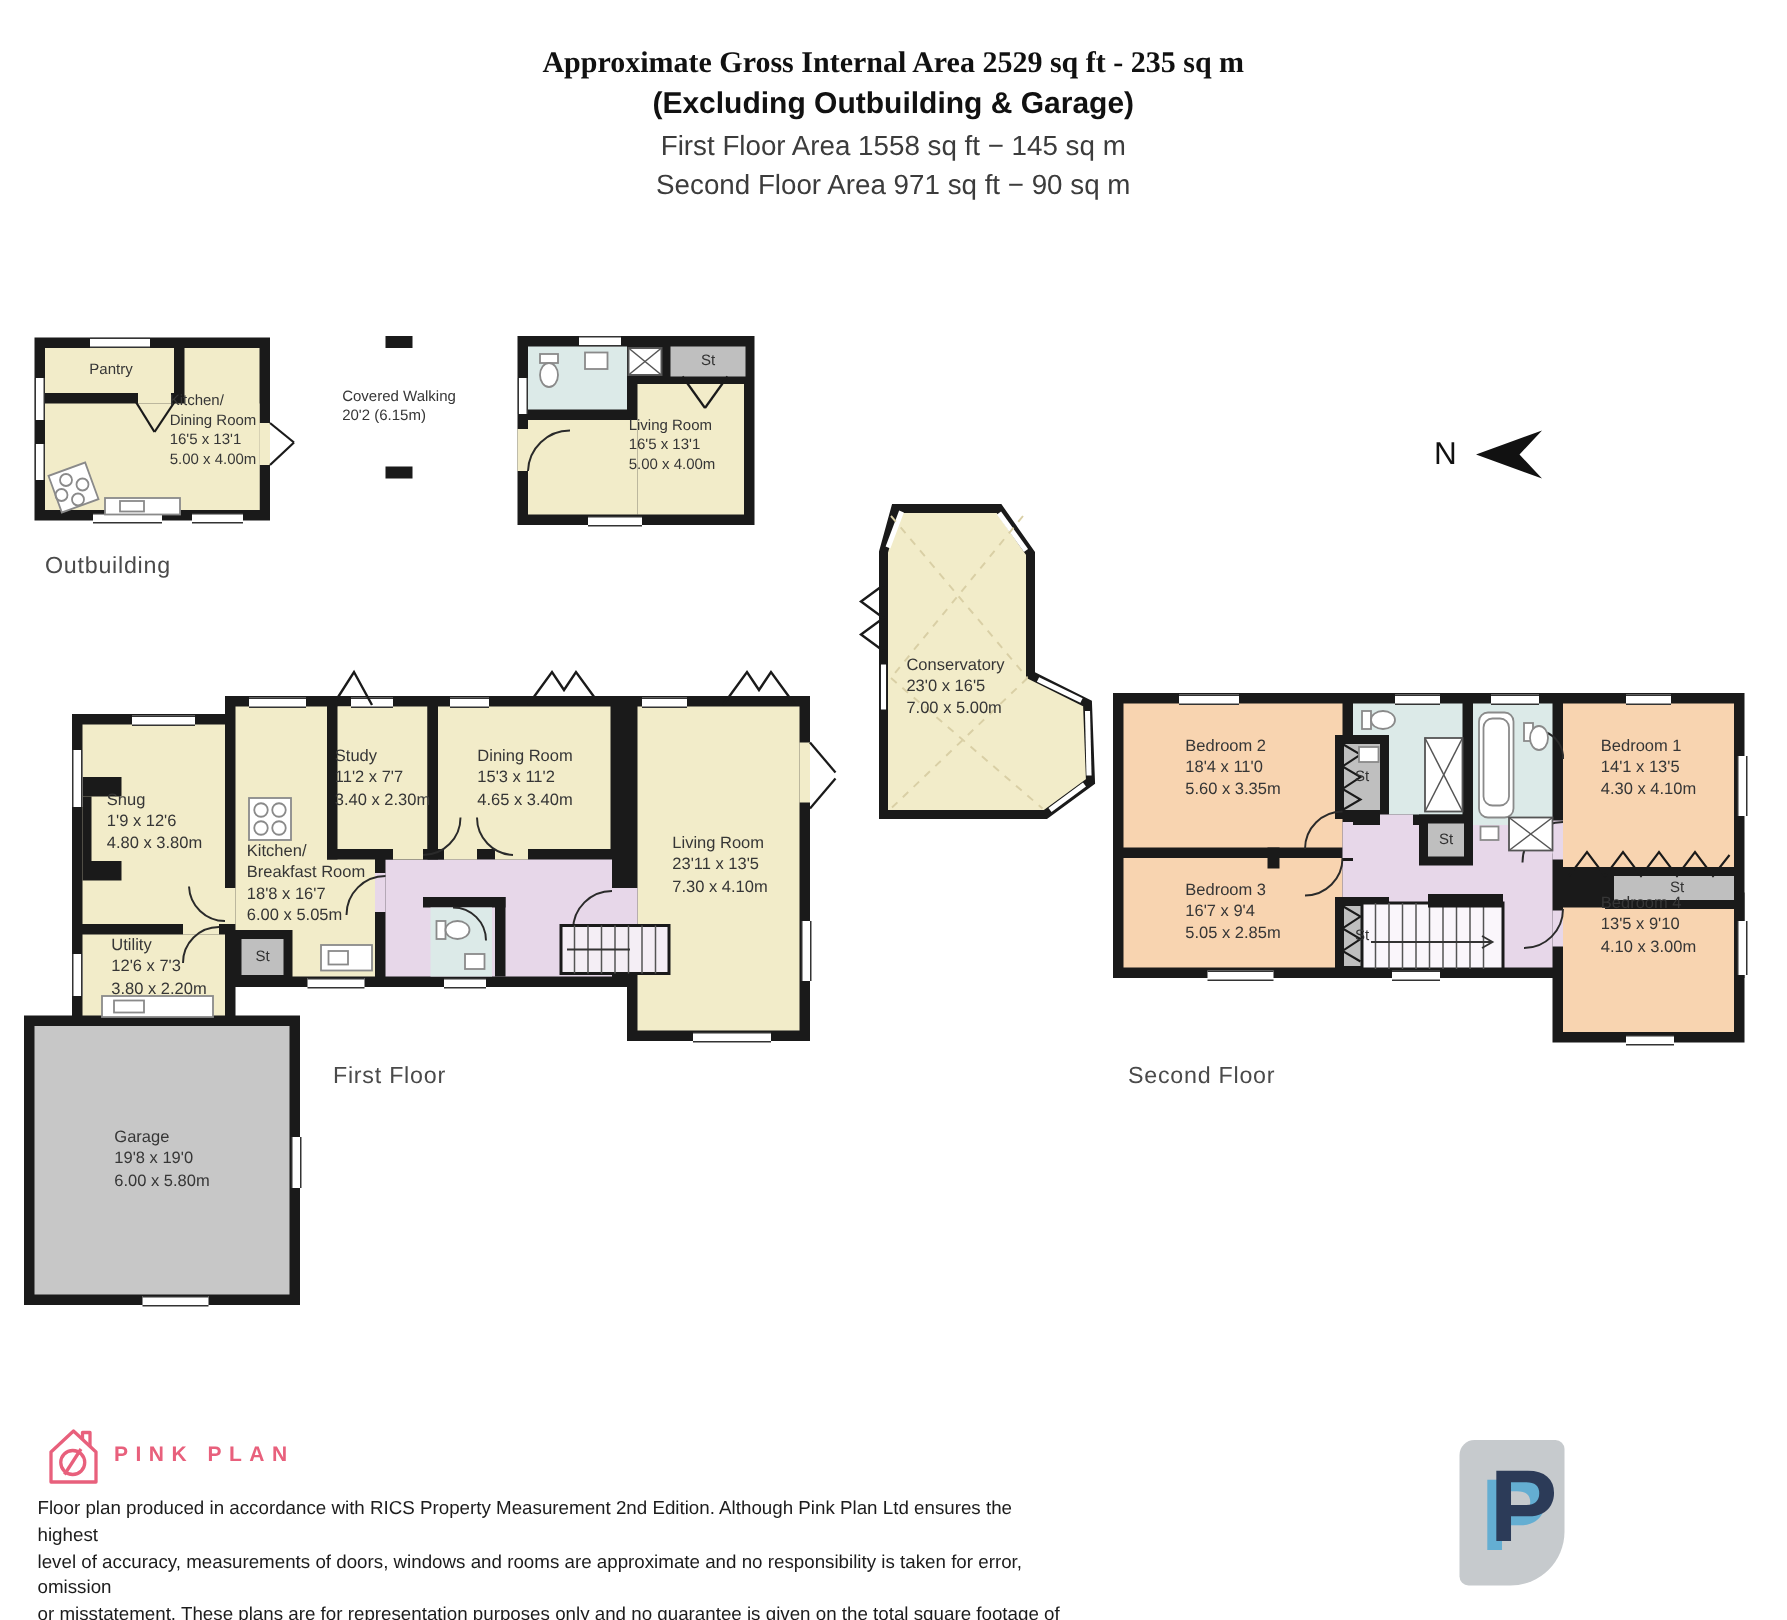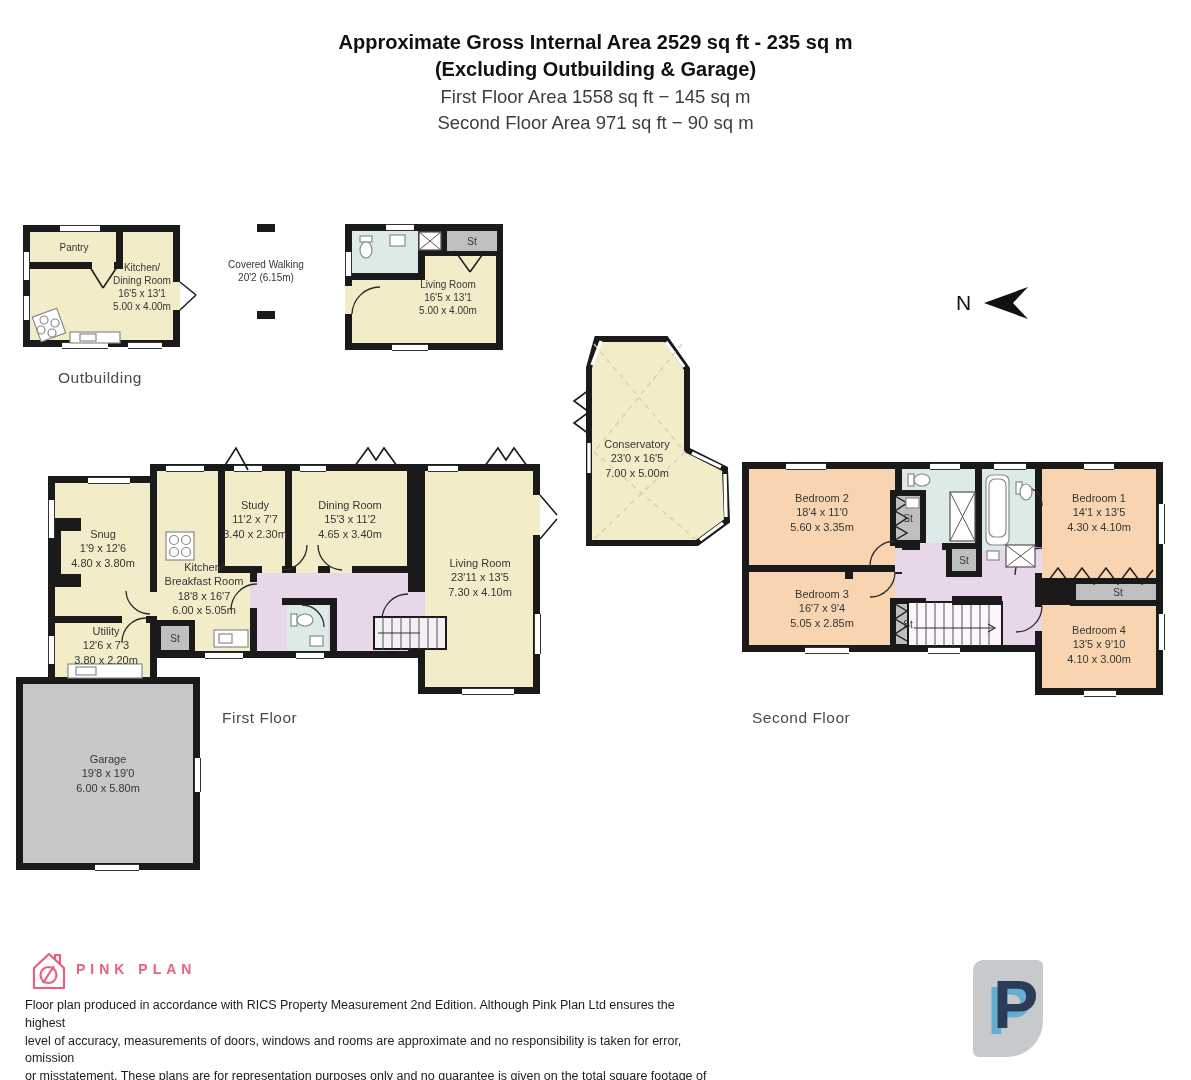--- a/index.html
+++ b/index.html
@@ -9,41 +9,41 @@
   .wall{position:absolute;background:#1a1a1a;}
   .fill{position:absolute;}
   .cream{background:#f2ecc9;}
   .peach{background:#f8d4b0;}
   .blue{background:#dceae8;}
   .purple{background:#e7d7e9;}
   .ggray{background:#c7c7c7;}
   .sgray{background:#bfbfbf;}
   .win-h{position:absolute;height:5px;background:#fff;border-top:1.4px solid #333;border-bottom:1.4px solid #333;}
   .win-v{position:absolute;width:5px;background:#fff;border-left:1.4px solid #333;border-right:1.4px solid #333;}
-  .label{position:absolute;transform:translate(-50%,-50%);text-align:center;color:#363636;
+  .label{position:absolute;transform:translate(-50%,-50%);text-align:left;color:#363636;
          font-size:11px;line-height:1.3;white-space:nowrap;}
   .label.small{font-size:10px;}
   .floor-cap{position:absolute;font-size:15.5px;color:#4a4a4a;letter-spacing:.5px;}
   .hdr{position:absolute;left:0;right:0;text-align:center;color:#111;}
   .hdr.b{font-weight:bold;font-size:20px;}
   .hdr.r{font-weight:normal;font-size:18.5px;color:#3c3c3c;}
   .st-label{position:absolute;transform:translate(-50%,-50%);font-size:10px;color:#333;}
   .brand{position:absolute;color:#e8607c;font-size:14px;letter-spacing:5px;font-weight:600;}
   .disclaimer{position:absolute;width:690px;font-size:12.5px;line-height:1.42;color:#1c1c1c;}
   .pb-box{position:absolute;background:#c6cacd;border-radius:10px 6px 36px 6px;}
   .pb-p{position:absolute;font-weight:bold;font-size:68px;line-height:1;}
   .pb-text{position:absolute;color:#9aa1a9;font-size:21px;font-weight:600;letter-spacing:2px;line-height:1.08;}
   svg{position:absolute;left:0;top:0;}
 </style>
 </head>
 <body>
 
 <div class="page">
 
-  <div class="hdr b" style="top:31px;">Approximate Gross Internal Area 2529 sq ft - 235 sq m</div>
+  <div class="hdr b" style="top:31px;font-family:Liberation Serif, serif;">Approximate Gross Internal Area 2529 sq ft - 235 sq m</div>
   <div class="hdr b" style="top:58px;">(Excluding Outbuilding &amp; Garage)</div>
   <div class="hdr r" style="top:86px;">First Floor Area 1558 sq ft − 145 sq m</div>
   <div class="hdr r" style="top:112px;">Second Floor Area 971 sq ft − 90 sq m</div>
 
   <div class="wall" style="left:23px;top:225px;width:157px;height:122px;"></div>
   <div class="fill cream" style="left:30px;top:232px;width:86px;height:30px;"></div>
   <div class="fill cream" style="left:123px;top:232px;width:50px;height:108px;"></div>
   <div class="fill cream" style="left:30px;top:269px;width:143px;height:71px;"></div>
   <div class="fill cream" style="left:92px;top:262px;width:22px;height:7px;"></div>
   <div class="fill cream" style="left:173px;top:282px;width:7px;height:28px;"></div>
@@ -382,34 +382,34 @@
   <div class="label" style="left:822px;top:608px;">
       <div>Bedroom 3</div>
       <div>16'7 x 9'4</div>
       <div>5.05 x 2.85m</div>
     </div>
   <div class="label" style="left:1099px;top:512px;">
       <div>Bedroom 1</div>
       <div>14'1 x 13'5</div>
       <div>4.30 x 4.10m</div>
     </div>
-  <div class="label" style="left:1099px;top:644px;">
+  <div class="label" style="left:1099px;top:617px;">
       <div>Bedroom 4</div>
       <div>13'5 x 9'10</div>
       <div>4.10 x 3.00m</div>
     </div>
 
   <div class="st-label" style="left:472px;top:241px;">St</div>
   <div class="st-label" style="left:175px;top:638px;">St</div>
   <div class="st-label" style="left:908px;top:518px;">St</div>
   <div class="st-label" style="left:908px;top:624px;">St</div>
   <div class="st-label" style="left:964px;top:560px;">St</div>
   <div class="st-label" style="left:1118px;top:592px;">St</div>
 
-  <div class="floor-cap" style="left:30px;top:369px;margin-left:28px;">Outbuilding</div>
+  <div class="floor-cap" style="left:30px;top:369px;">Outbuilding</div>
   <div class="floor-cap" style="left:222px;top:709px;">First Floor</div>
   <div class="floor-cap" style="left:752px;top:709px;">Second Floor</div>
 
   <div class="abs" style="left:956px;top:291px;font-size:21px;color:#111;">N</div>
 
   <svg class="abs" style="left:30px;top:951px;" width="38" height="40" viewBox="0 0 38 40">
     <g fill="none" stroke="#e8607c" stroke-width="2.2" stroke-linejoin="round">
       <path d="M25,9 V4 h5 v9"></path>
       <path d="M4,17 L19,3 L34,17 V37 H4 Z"></path>
       <circle cx="18.5" cy="24" r="8"></circle>

